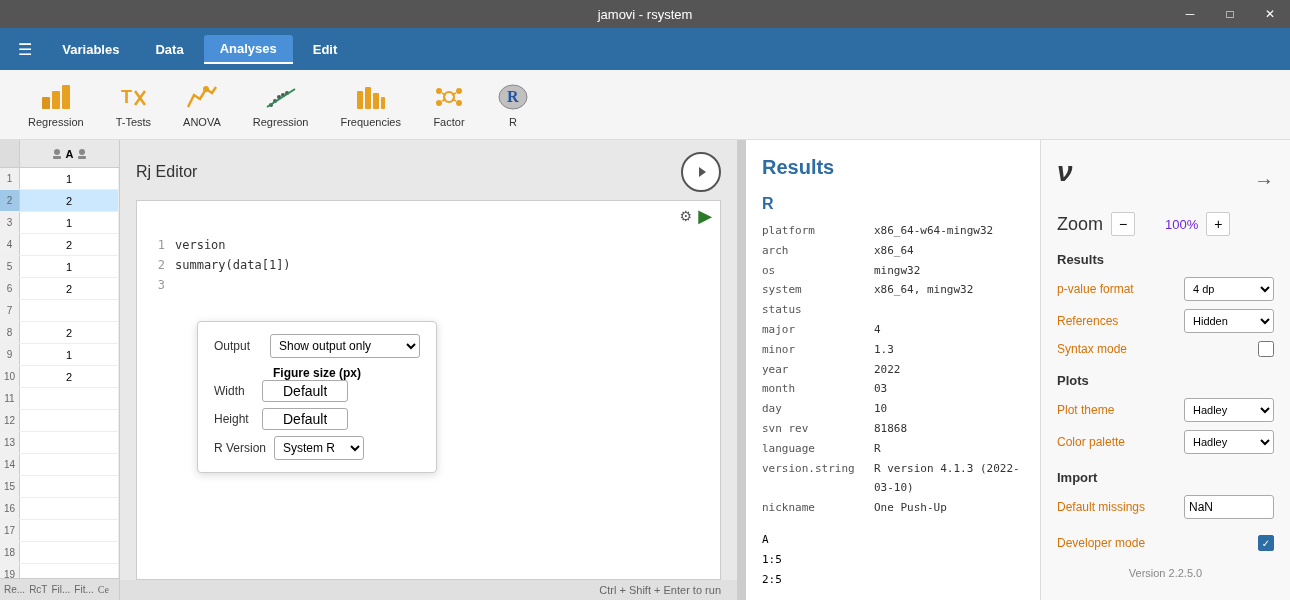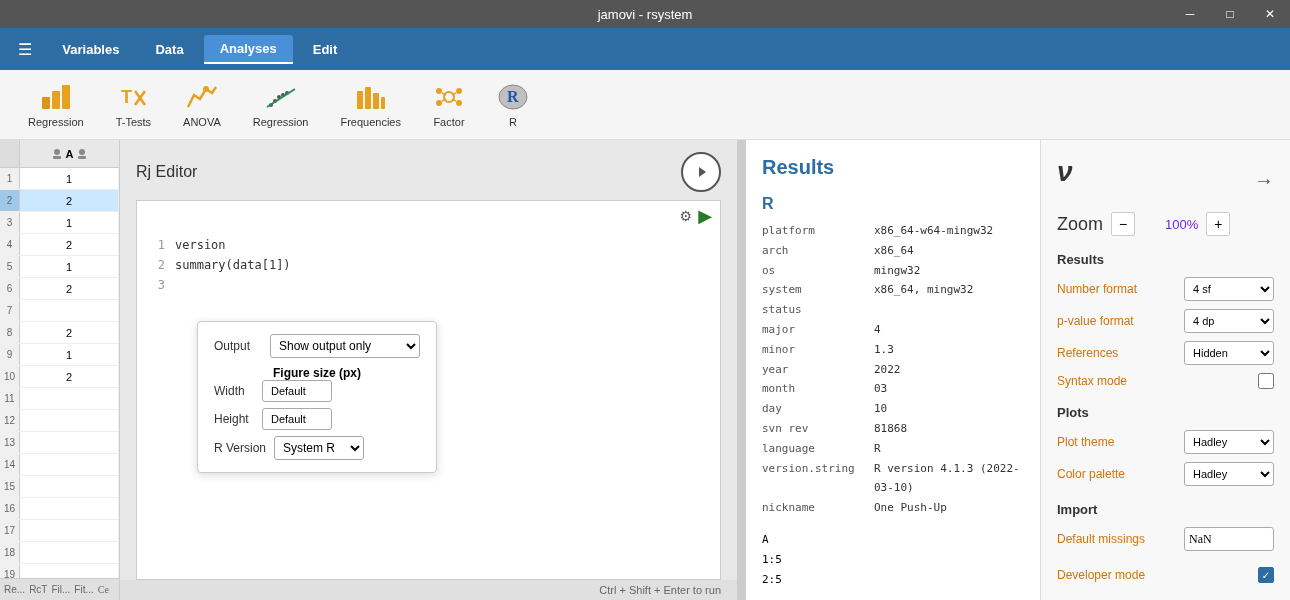--- a/index.html
+++ b/index.html
@@ -269,23 +269,23 @@
     }
     .popup-field-label {
       font-size: 12px;
       color: #333;
       width: 40px;
     }
     .popup-input {
       height: 22px;
       border: 1px solid #aaa;
       border-radius: 3px;
-      font-size: 11px;
-      padding: 0 8px;
-      width: 70px;
+      font-size: 14px;
+      padding: 0 20px;
+      width: 86px;
     }
     .popup-rv-row {
       display: flex;
       align-items: center;
       margin-top: 4px;
       gap: 8px;
     }
     .popup-rv-label {
       font-size: 12px;
       color: #333;
@@ -421,21 +421,20 @@
       height: 16px;
       cursor: pointer;
     }
     .sidebar-input {
       height: 24px;
       border: 1px solid #aaa;
       border-radius: 3px;
       font-size: 12px;
       padding: 0 4px;
       width: 90px;
-      font-family: Liberation Serif, serif;
     }
     .sidebar-version {
       text-align: center;
       font-size: 11px;
       color: #888;
       margin-top: 16px;
     }
 
     
     .cb-checked {
@@ -812,28 +811,20 @@
     <div class="zoom-row">
       <span class="zoom-label">Zoom</span>
       <div class="zoom-btn">−</div>
       <span class="zoom-value">100%</span>
       <div class="zoom-btn">+</div>
     </div>
 
     <div class="sidebar-section">
       <div class="sidebar-section-title">Results</div>
 
-      <div class="sidebar-field-row">
-        <span class="sidebar-field-label">Number format</span>
-        <select class="sidebar-select">
-          <option>4 sf</option>
-          <option>2 sf</option>
-          <option>3 sf</option>
-        </select>
-      </div>
 
       <div class="sidebar-field-row">
         <span class="sidebar-field-label">p-value format</span>
         <select class="sidebar-select">
           <option>4 dp</option>
           <option>2 dp</option>
           <option>3 dp</option>
         </select>
       </div>
 

